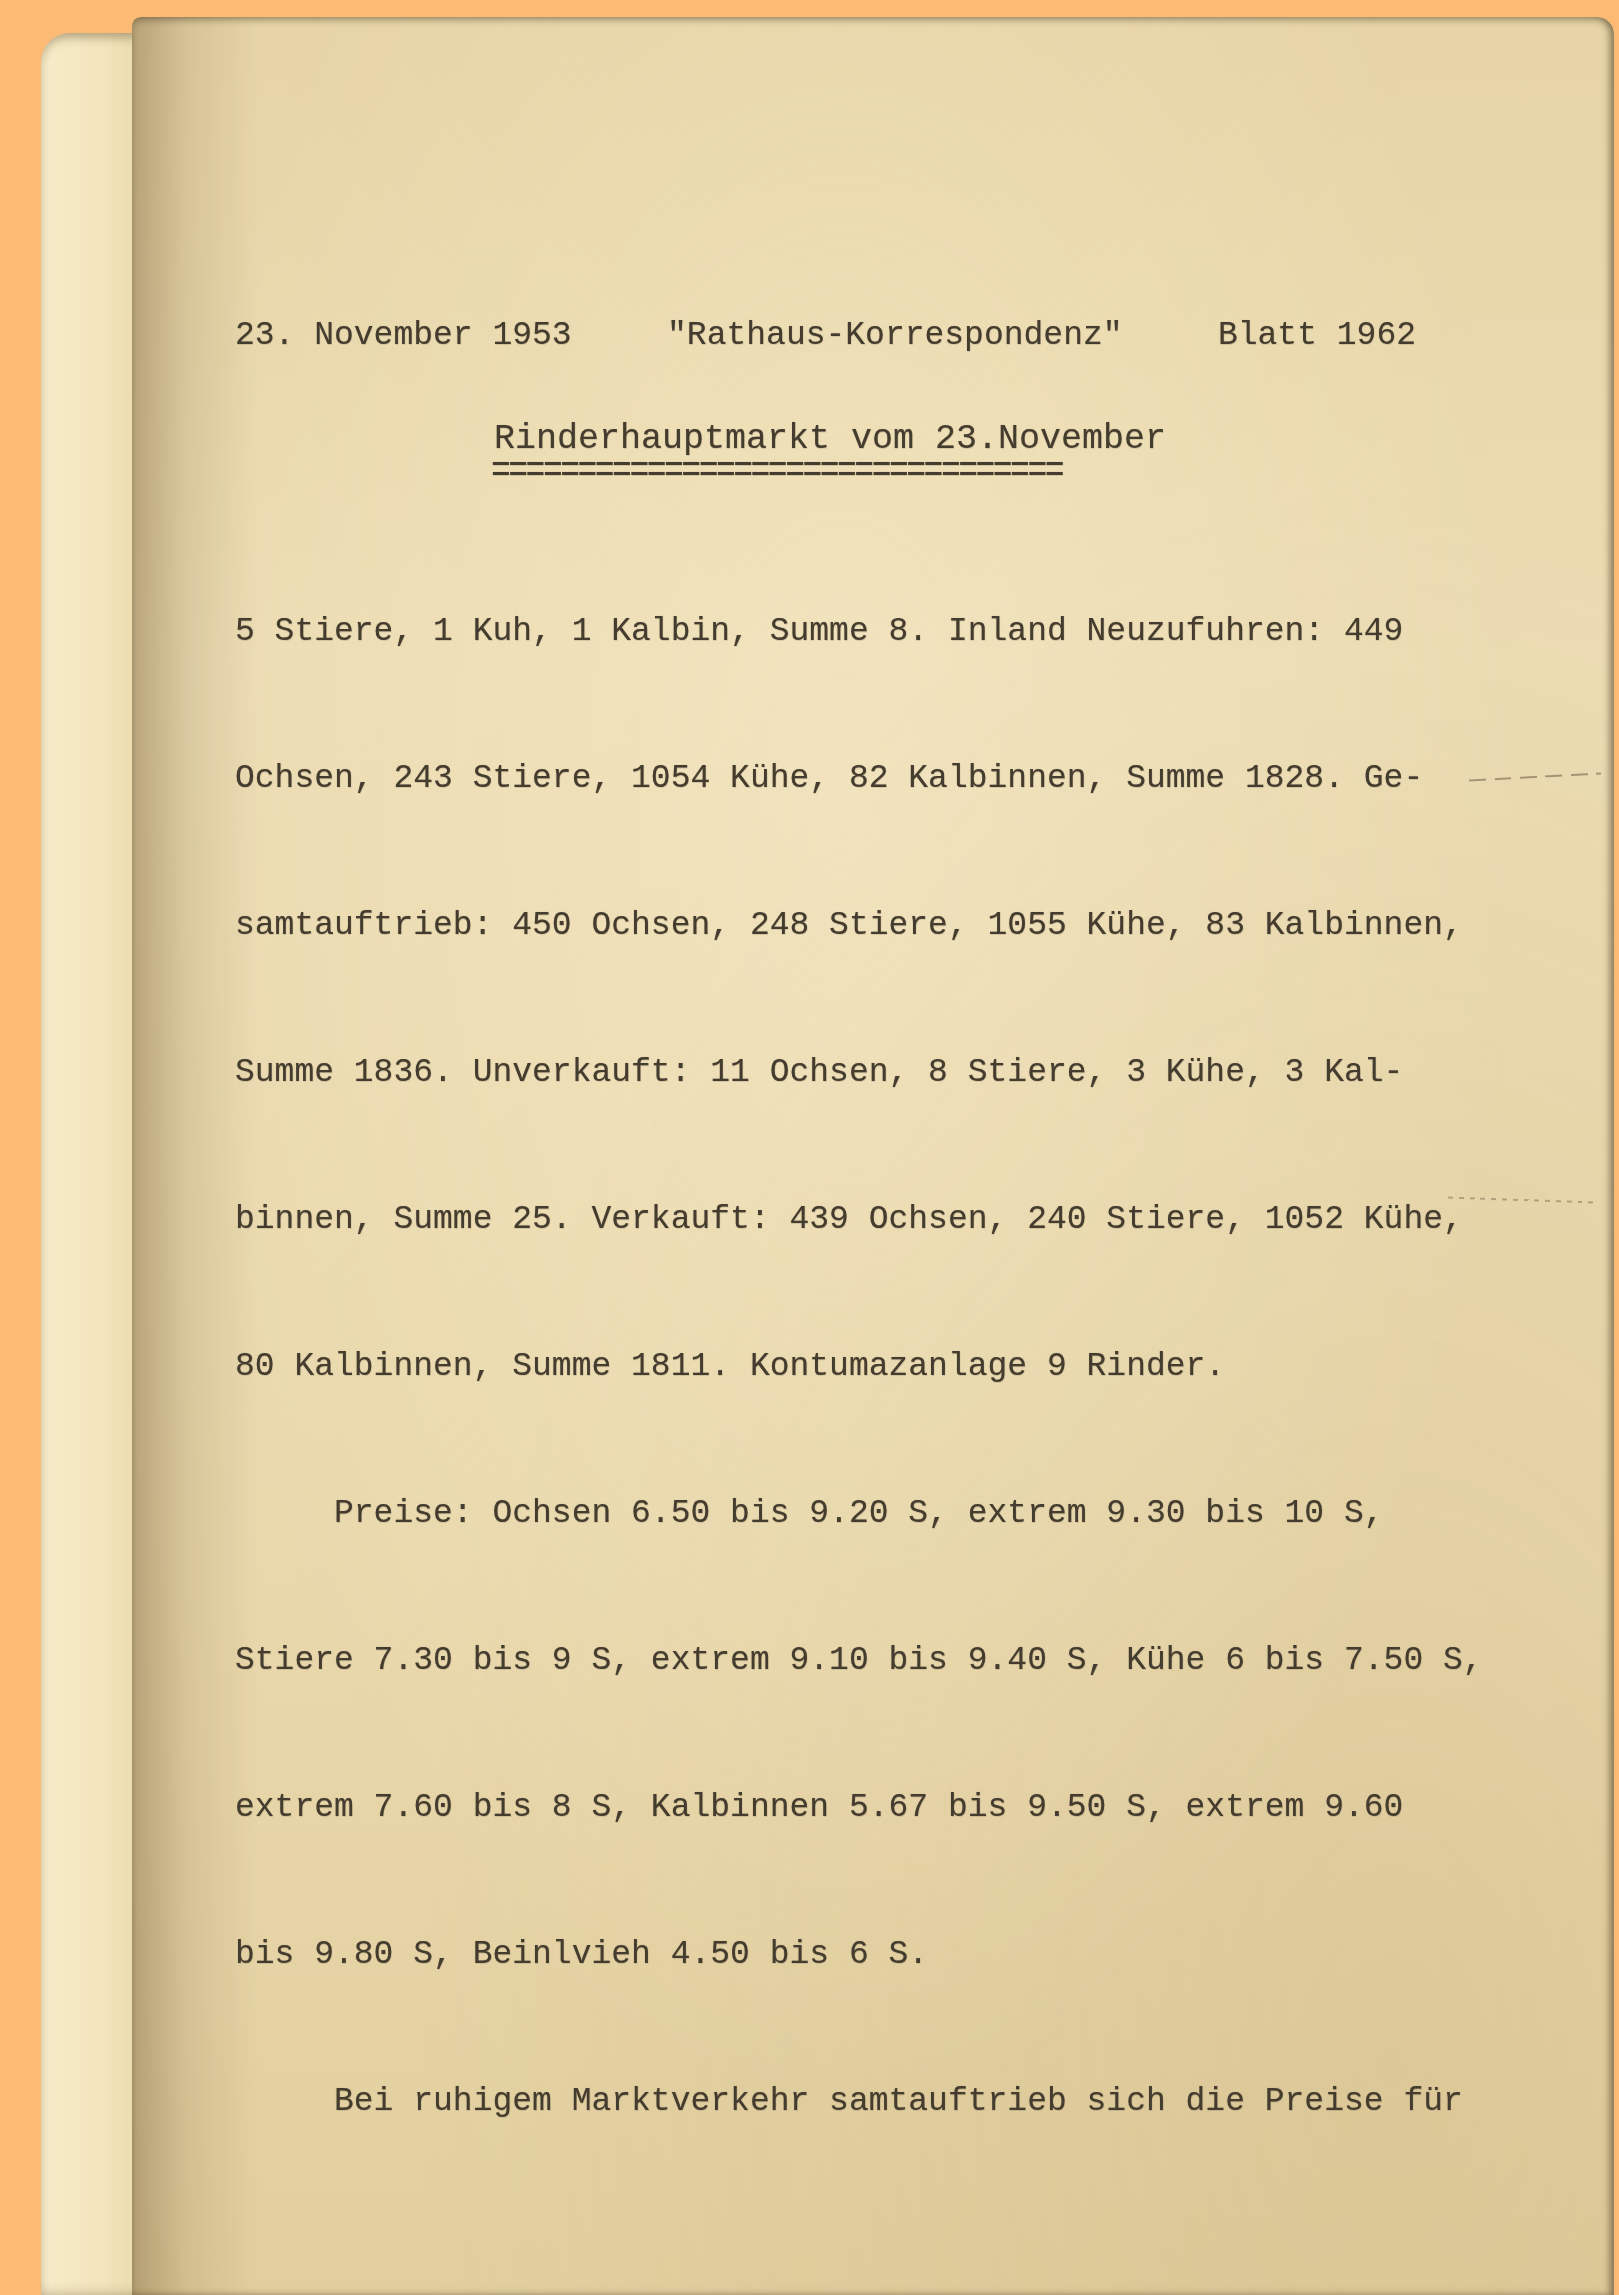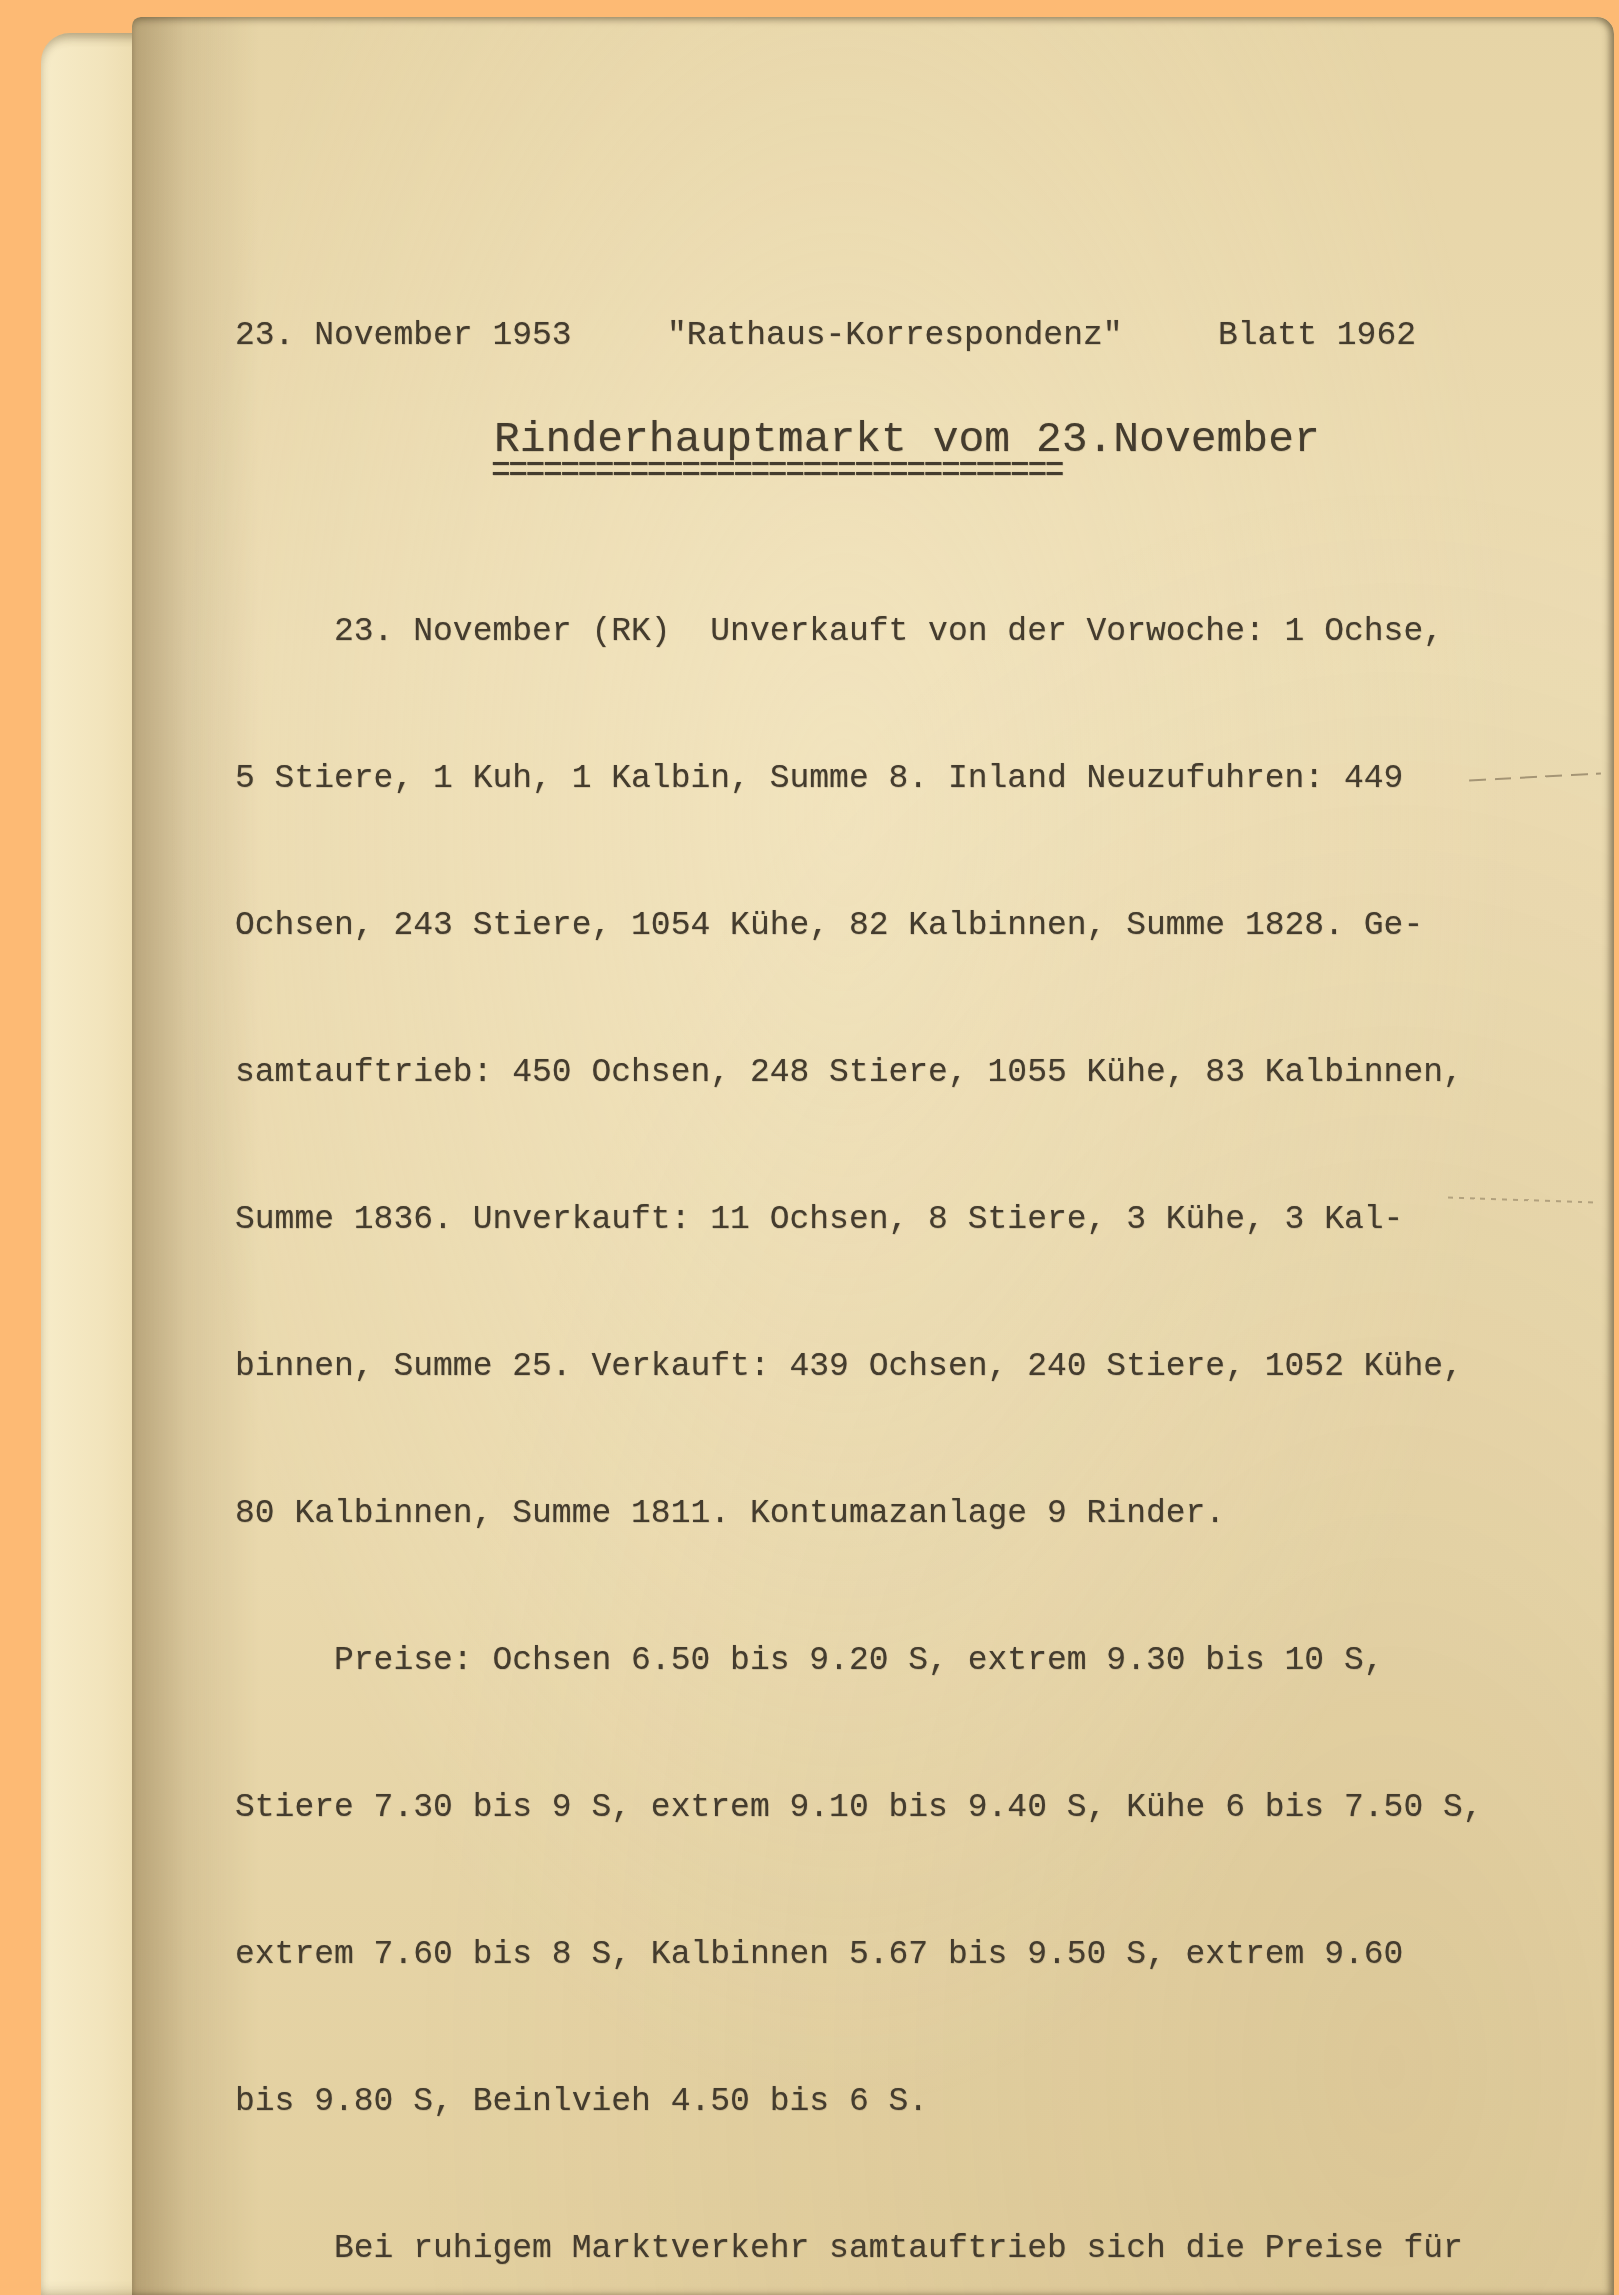--- a/index.html
+++ b/index.html
@@ -56,21 +56,21 @@
     display: flex;
     justify-content: space-between;
     font-size: 33px;
     line-height: 49px;
     white-space: pre;
   }
   .doc-title {
     position: absolute;
     left: 362px;
     top: 398px;
-    font-size: 43px;
+    font-size: 35px;
     line-height: 49px;
     white-space: pre;
   }
   .title-underline {
     position: absolute;
     left: 359px;
     top: 435px;
     font-size: 33px;
     line-height: 39px;
     letter-spacing: -2.5px;
@@ -118,21 +118,20 @@
     <div class="header-row ink">
       <span>23. November 1953</span>
       <span>"Rathaus-Korrespondenz"</span>
       <span>Blatt 1962</span>
     </div>
 
     <div class="doc-title ink">Rinderhauptmarkt vom 23.November</div>
     <div class="title-underline ink">=================================</div>
 
     <div class="doc-body ink">
-      <div class="body-line">     23. November (RK)  Unverkauft von der Vorwoche: 1 Ochse,</div>
       <div class="body-line">5 Stiere, 1 Kuh, 1 Kalbin, Summe 8. Inland Neuzufuhren: 449</div>
       <div class="body-line">Ochsen, 243 Stiere, 1054 Kühe, 82 Kalbinnen, Summe 1828. Ge-</div>
       <div class="body-line">samtauftrieb: 450 Ochsen, 248 Stiere, 1055 Kühe, 83 Kalbinnen,</div>
       <div class="body-line">Summe 1836. Unverkauft: 11 Ochsen, 8 Stiere, 3 Kühe, 3 Kal-</div>
       <div class="body-line">binnen, Summe 25. Verkauft: 439 Ochsen, 240 Stiere, 1052 Kühe,</div>
       <div class="body-line">80 Kalbinnen, Summe 1811. Kontumazanlage 9 Rinder.</div>
       <div class="body-line">     Preise: Ochsen 6.50 bis 9.20 S, extrem 9.30 bis 10 S,</div>
       <div class="body-line">Stiere 7.30 bis 9 S, extrem 9.10 bis 9.40 S, Kühe 6 bis 7.50 S,</div>
       <div class="body-line">extrem 7.60 bis 8 S, Kalbinnen 5.67 bis 9.50 S, extrem 9.60</div>
       <div class="body-line">bis 9.80 S, Beinlvieh 4.50 bis 6 S.</div>

